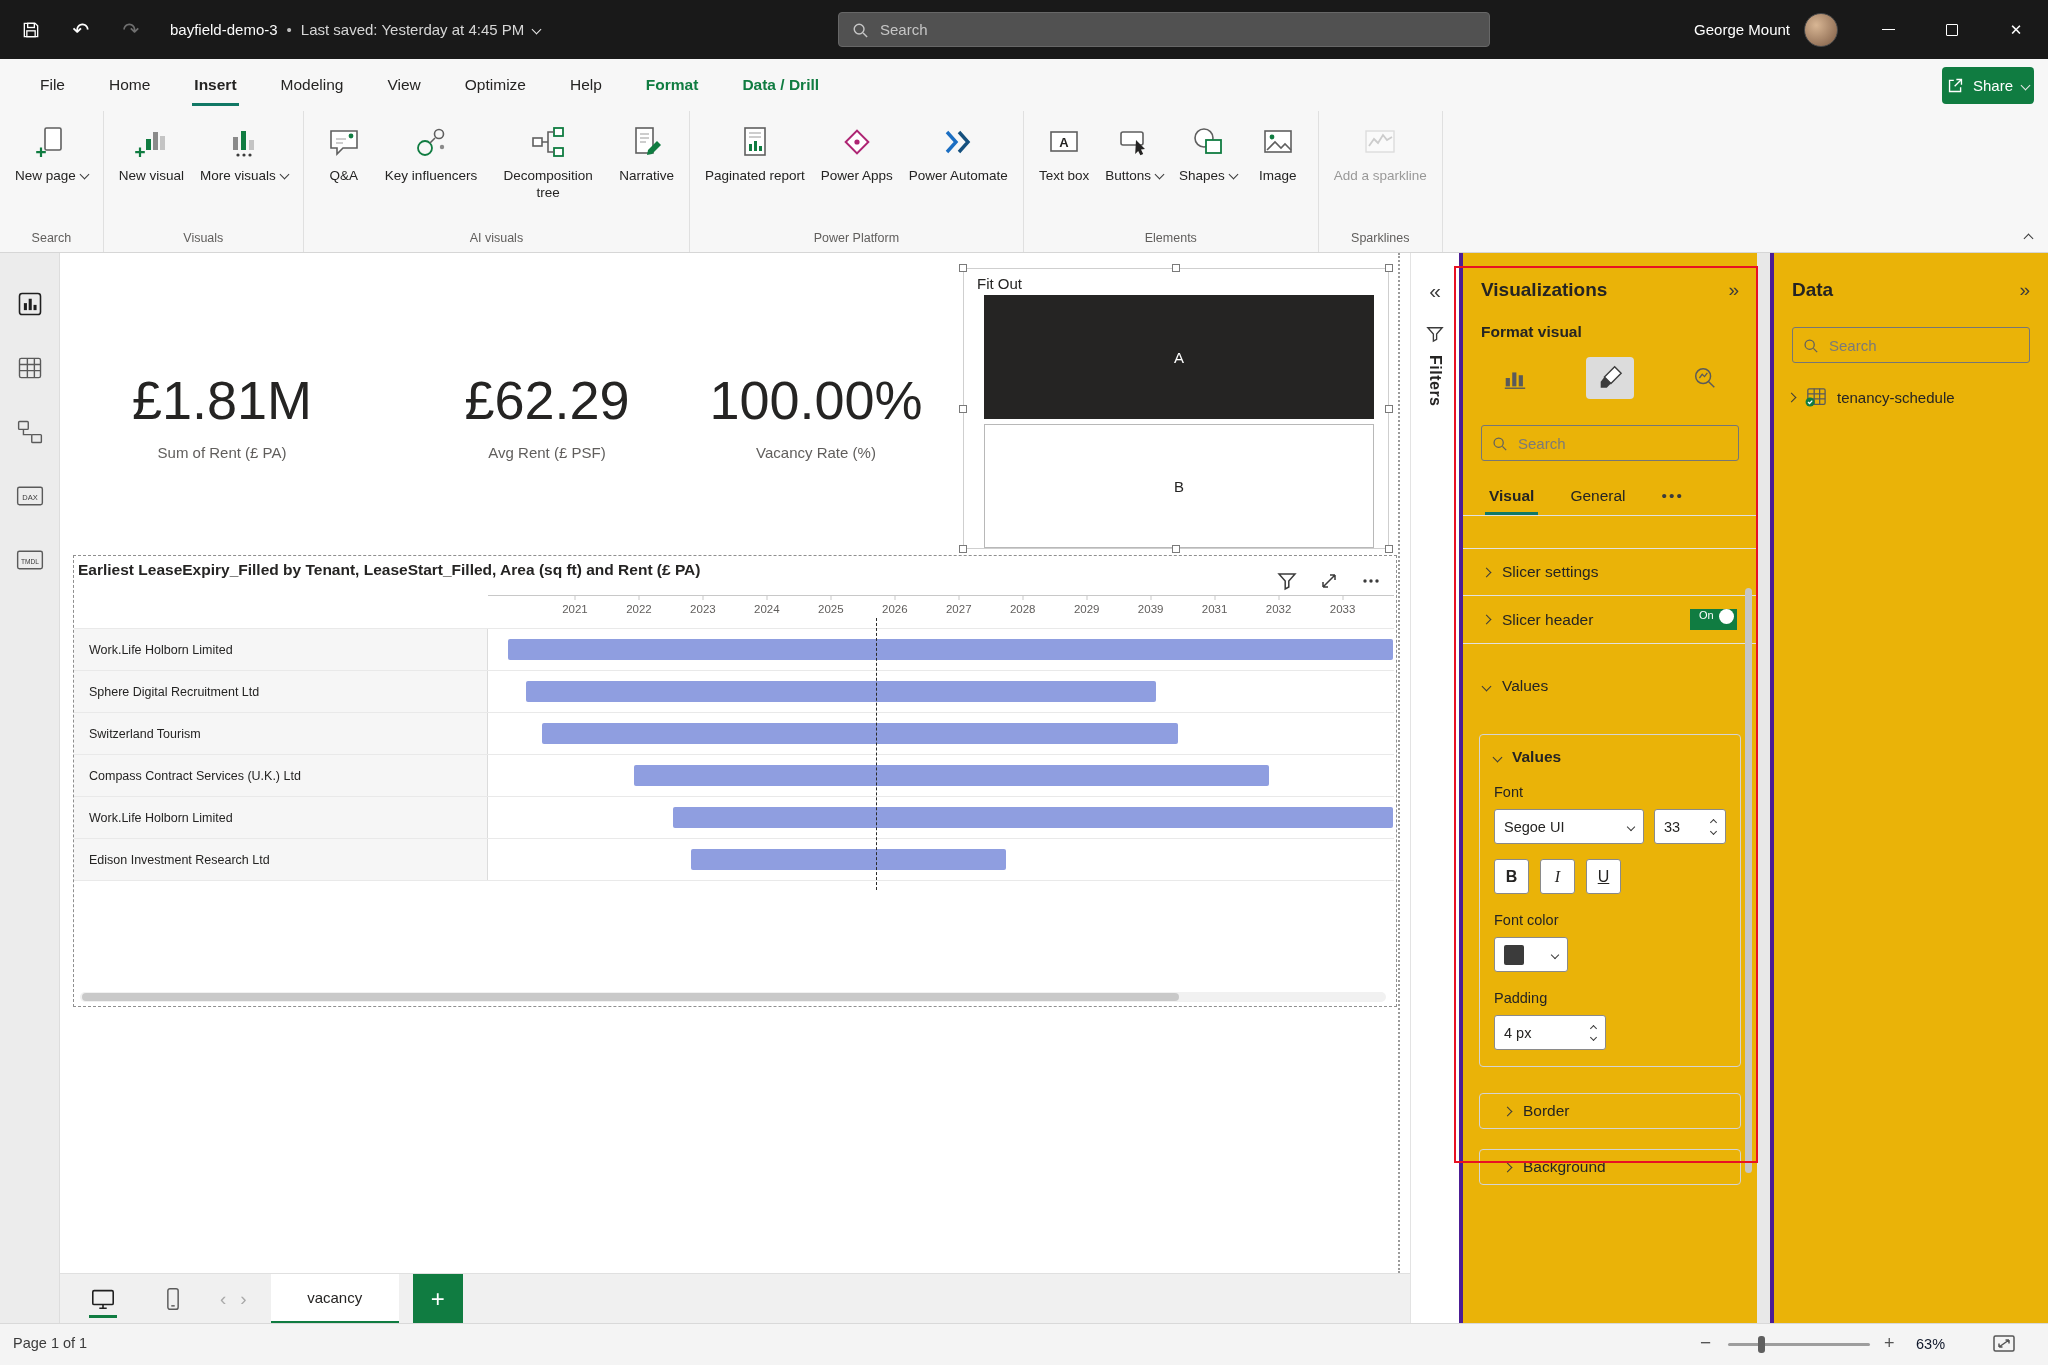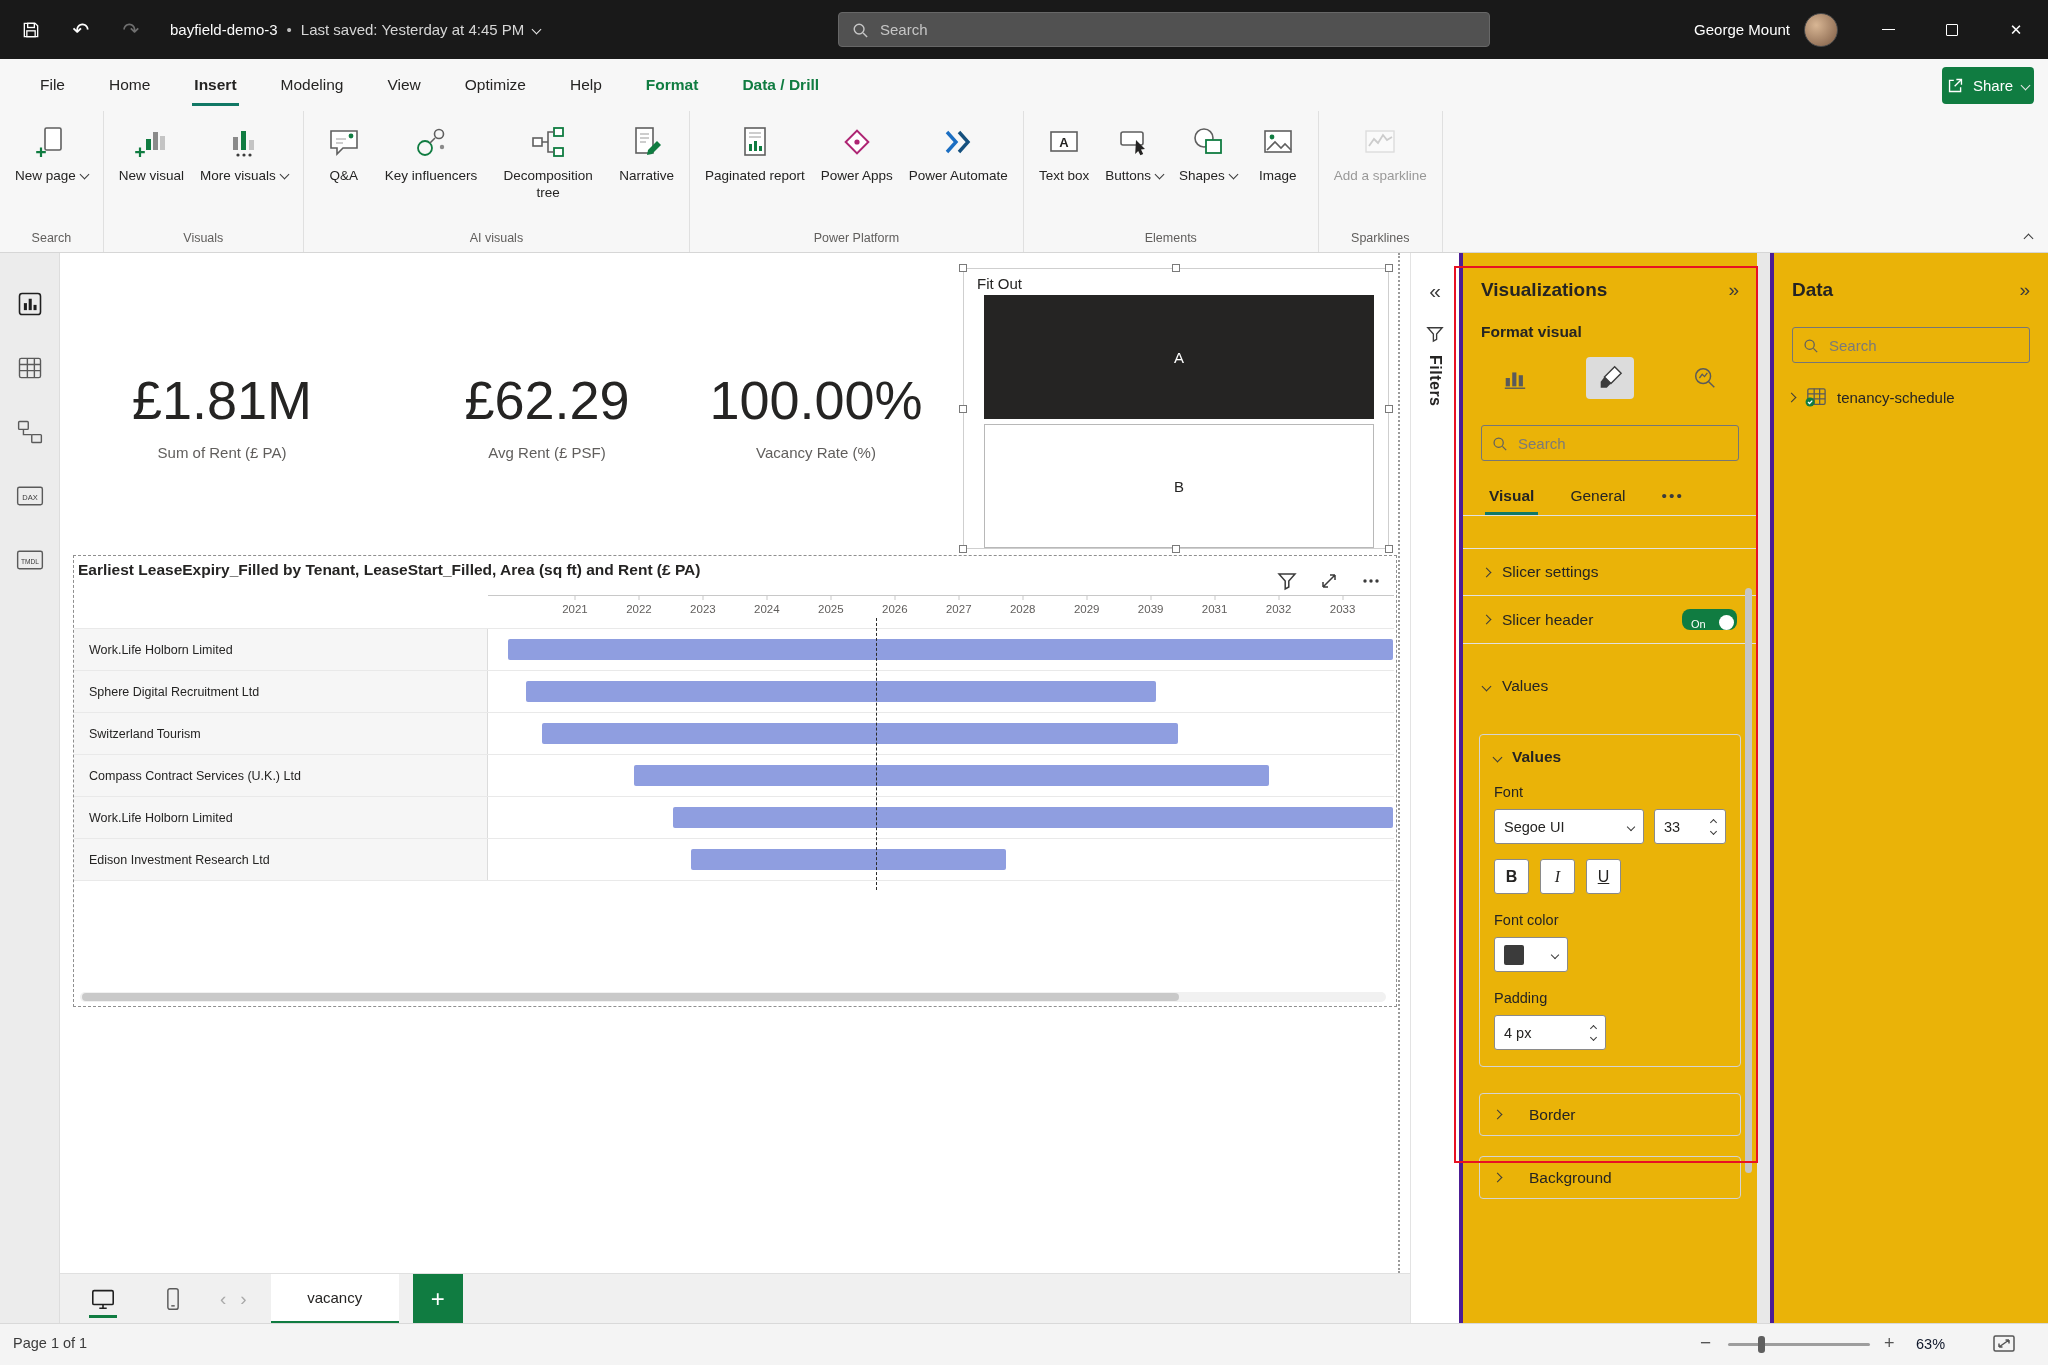--- a/index.html
+++ b/index.html
@@ -128,40 +128,40 @@
   .vp-mode{width:48px;height:42px;display:flex;align-items:center;justify-content:center;border-radius:4px}
   .vp-mode.sel{background:#dcdcdc}
   .vp-tabs{display:flex;gap:36px;align-items:flex-end;padding:26px 26px 0;border-bottom:1px solid #e1e1e1;font-size:15.5px}
   .vp-tab{padding-bottom:10px;position:relative;color:var(--ink)}
   .vp-tab.active{font-weight:700}
   .vp-tab.active::after{content:"";position:absolute;left:-4px;right:-4px;bottom:0;height:3px;background:var(--teal)}
   .vp-tab.dots{letter-spacing:2px;color:#3b3b3b}
   .vp-row{display:flex;align-items:center;gap:12px;height:48px;padding:0 20px;font-size:15.5px;border-bottom:1px solid #e1e1e1}
   .vp-row.first{margin-top:32px;border-top:1px solid #e1e1e1}
   .vp-row.noline{border-bottom:none;margin-top:18px}
-  .toggle{margin-left:auto;width:55px;height:21px;border-radius:8px;background:var(--green);display:flex;align-items:flex-end;position:relative}
+  .toggle{margin-left:auto;width:47px;height:21px;border-radius:0;background:var(--green);display:flex;align-items:flex-start;position:relative}
   .toggle-text{color:#fff;font-size:11px;margin-left:9px}
   .knob{position:absolute;right:3px;width:15px;height:15px;border-radius:50%;background:#fff}
   .vp-card{margin:24px 16px 0;border:1px solid #d4d4d4;border-radius:4px;padding:13px 14px 16px}
   .vp-card-head{display:flex;align-items:center;gap:11px;font-size:15.5px;font-weight:700}
   .vp-flabel{font-size:14.5px;margin:18px 0 9px}
   .vp-ctl-row{display:flex;gap:10px}
   .ctl{height:35px;border:1px solid #8a8a8a;border-radius:3px;display:flex;align-items:center;justify-content:space-between;padding:0 9px;font-size:14.5px;background:#fff}
   .dd{flex:0 0 150px}
   .spin{width:82px}
   .spin.wide{width:112px}
   .spin-arrows{display:flex;flex-direction:column;gap:4px;align-items:center}
   .vp-biu{display:flex;gap:11px;margin-top:15px}
   .biu{width:35px;height:35px;border:1px solid #8a8a8a;border-radius:3px;display:flex;align-items:center;justify-content:center;font-size:16px;background:#fff}
   .biu.b{font-weight:700}
   .biu.i{font-style:italic;font-family:"Liberation Serif",serif}
   .biu.u{text-decoration:underline}
   .swatchbox{width:74px}
   .swatch{width:20px;height:20px;background:#3b3b3b;border-radius:2px}
-  .vp-card.rowonly{height:43px;display:flex;align-items:center;gap:28px;font-size:15.5px;padding:0 14px;margin-top:26px}
+  .vp-card.rowonly{height:36px;display:flex;align-items:center;gap:12px;font-size:15.5px;padding:0 24px;margin-top:26px}
   .vp-card.rowonly.bg{margin-top:20px}
   .vp-scrollbar{position:absolute;right:5px;top:335px;width:7px;height:585px;background:#c6c6c6;border-radius:4px}
 
   
   .data-panel{left:1770px;width:278px}
   .dp-item{display:flex;align-items:center;gap:10px;margin:24px 14px 0;font-size:15px}
   .dp-tbl{position:relative;width:22px;height:20px}
 
   
   .statusbar{position:absolute;left:0;bottom:0;width:100%;height:42px;background:#f4f4f4;border-top:1px solid #d9d9d9}

